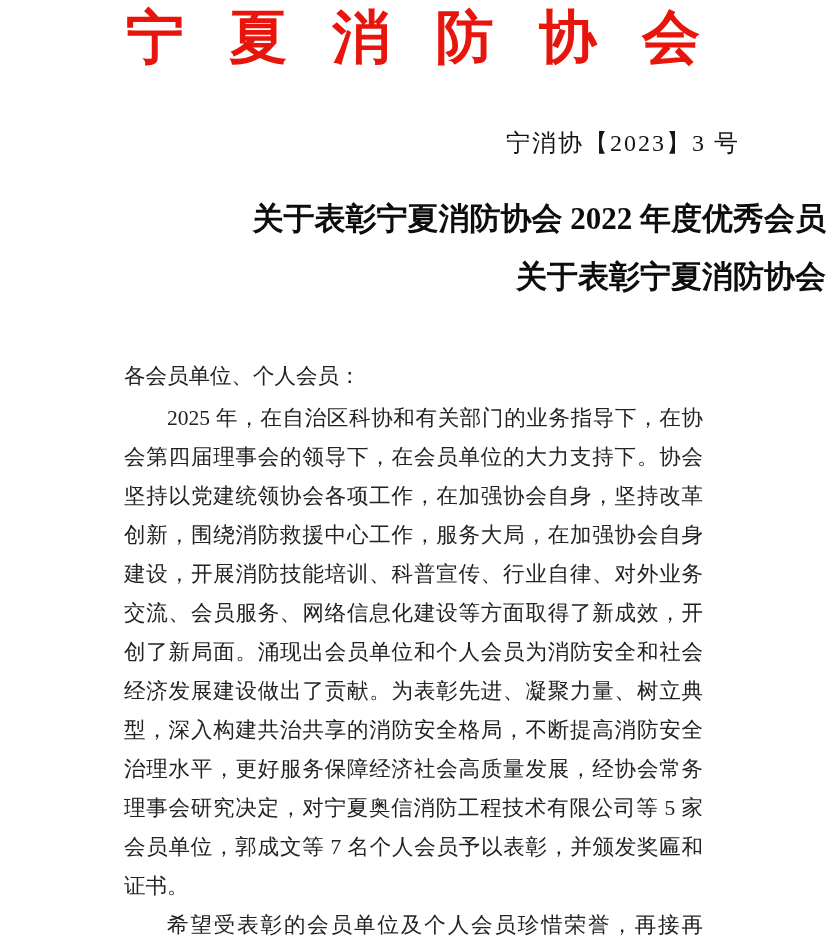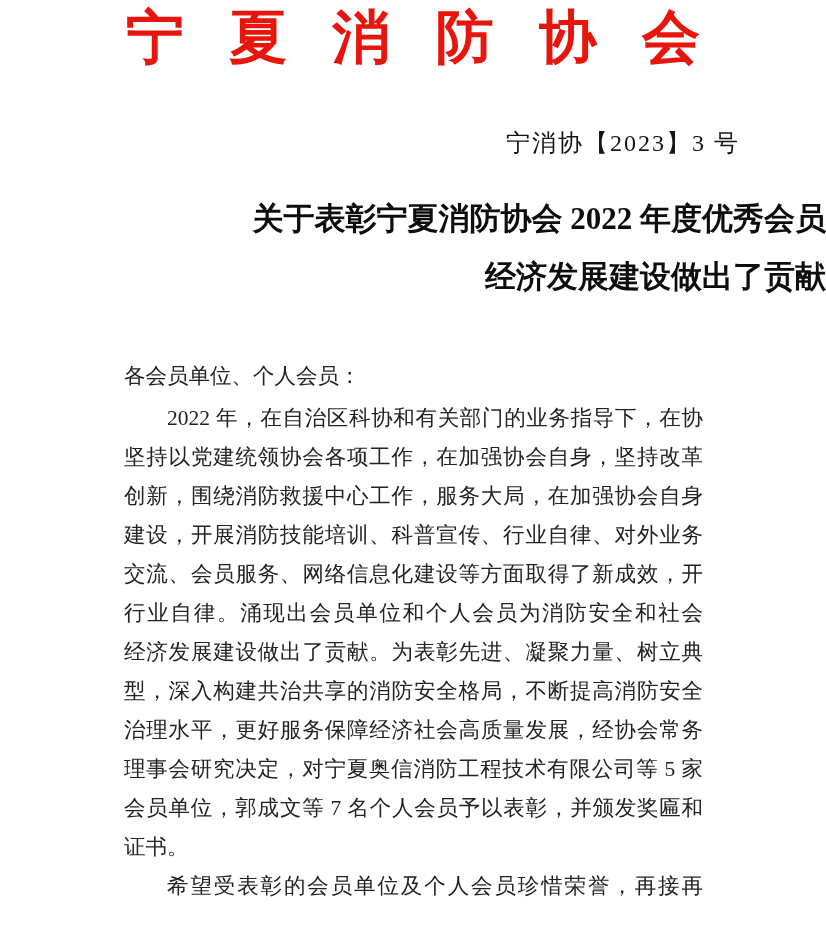--- a/index.html
+++ b/index.html
@@ -87,32 +87,33 @@
 <body>
 
 <div class="page">
 
   <div class="org-name">宁夏消防协会</div>
 
   <div class="doc-number">宁消协【2023】3 号</div>
 
   <div class="doc-title">
     <div>关于表彰宁夏消防协会 2022 年度优秀会员</div>
-    <div>经济发展建设做出了贡献</div>
+    <div>关于表彰宁夏消防协会</div>
   </div>
 
   <div class="body-block">
     <div class="salutation">各会员单位、个人会员：</div>
     <div>
-        <div class="body-line indent justify">2022 年，在自治区科协和有关部门的业务指导下，在协</div>
+        <div class="body-line indent justify">2025 年，在自治区科协和有关部门的业务指导下，在协</div>
+        <div class="body-line justify">会第四届理事会的领导下，在会员单位的大力支持下。协会</div>
         <div class="body-line justify">坚持以党建统领协会各项工作，在加强协会自身，坚持改革</div>
         <div class="body-line justify">创新，围绕消防救援中心工作，服务大局，在加强协会自身</div>
         <div class="body-line justify">建设，开展消防技能培训、科普宣传、行业自律、对外业务</div>
         <div class="body-line justify">交流、会员服务、网络信息化建设等方面取得了新成效，开</div>
-        <div class="body-line justify">行业自律。涌现出会员单位和个人会员为消防安全和社会</div>
+        <div class="body-line justify">创了新局面。涌现出会员单位和个人会员为消防安全和社会</div>
         <div class="body-line justify">经济发展建设做出了贡献。为表彰先进、凝聚力量、树立典</div>
         <div class="body-line justify">型，深入构建共治共享的消防安全格局，不断提高消防安全</div>
         <div class="body-line justify">治理水平，更好服务保障经济社会高质量发展，经协会常务</div>
         <div class="body-line justify">理事会研究决定，对宁夏奥信消防工程技术有限公司等 5 家</div>
         <div class="body-line justify">会员单位，郭成文等 7 名个人会员予以表彰，并颁发奖匾和</div>
         <div class="body-line">证书。</div>
         <div class="body-line indent justify">希望受表彰的会员单位及个人会员珍惜荣誉，再接再厉，</div>
       </div>
   </div>
 

